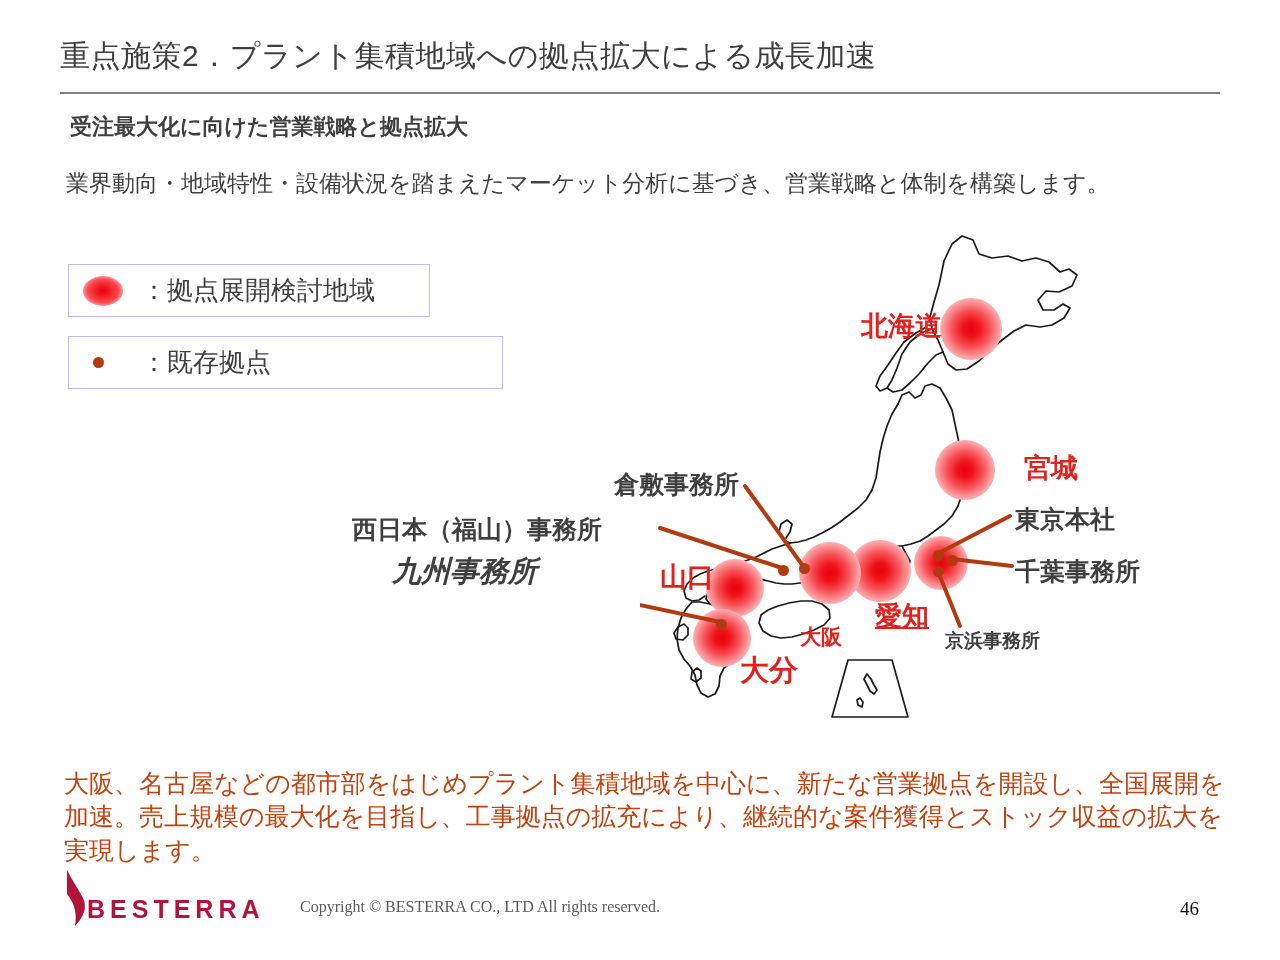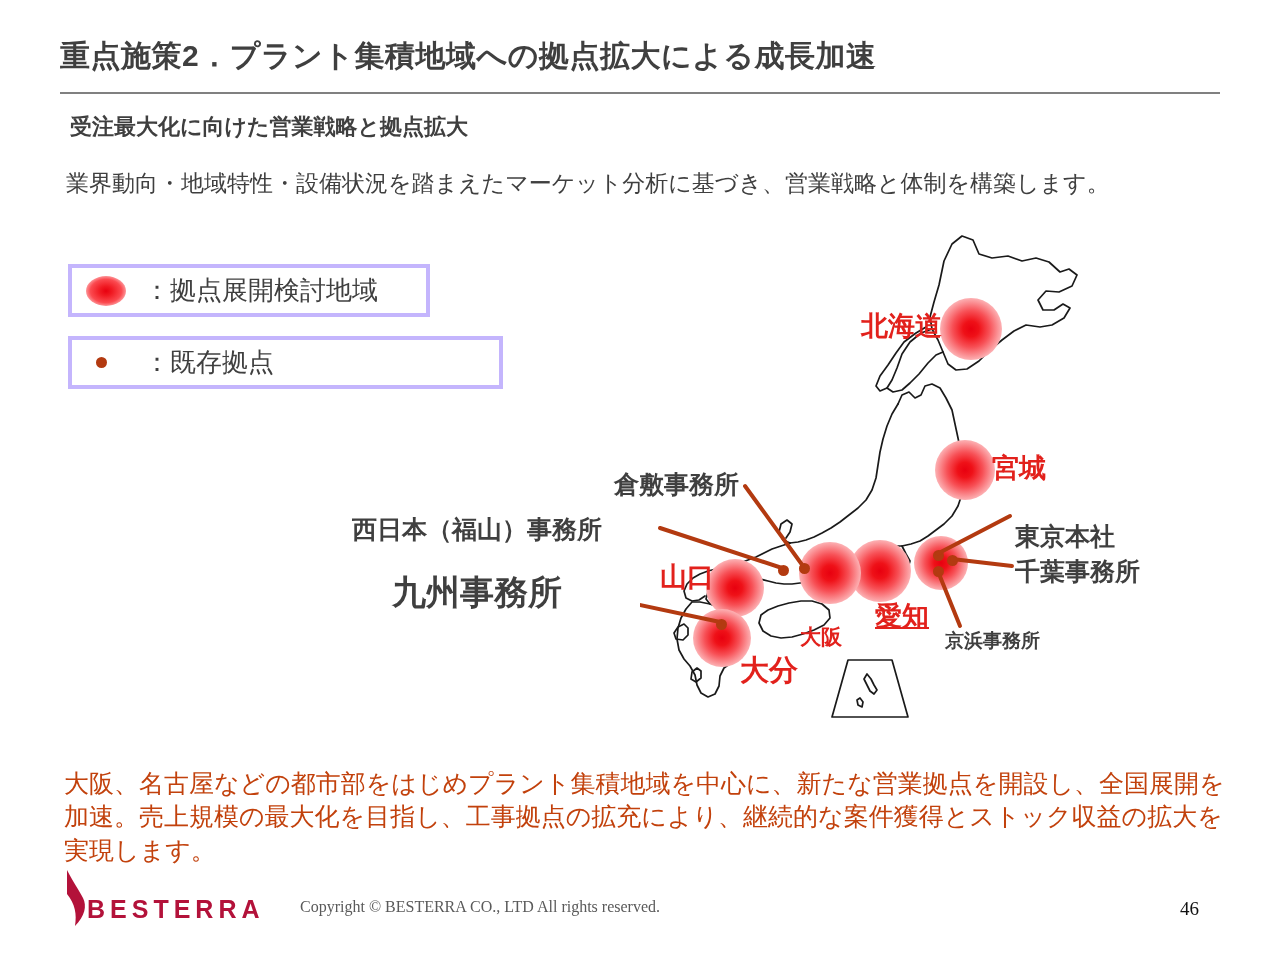--- a/index.html
+++ b/index.html
@@ -8,21 +8,21 @@
     background:#ffffff;
     font-family:"Liberation Sans","DejaVu Sans",sans-serif;
     overflow:hidden;
     position:relative;
   }
   .slide{position:absolute;inset:0;}
 
   
   .slide-title{
     position:absolute;left:60px;top:36px;
-    font-size:30px;font-weight:bold;color:#3f3f3f;
+    font-size:30px;font-weight:normal;color:#3f3f3f;
     letter-spacing:.5px;white-space:nowrap;
   }
   .title-rule{
     position:absolute;left:60px;top:92px;width:1160px;height:2px;
     background:#808080;
   }
 
   
   .sub-title{
     position:absolute;left:70px;top:112px;
@@ -31,21 +31,21 @@
   }
   .lead{
     position:absolute;left:66px;top:168px;width:1160px;
     font-size:23px;line-height:1.32;color:#3f3f3f;
   }
 
   
   .legend{position:absolute;left:68px;}
   .legend-box{
     box-sizing:border-box;
-    border:4px solid #c4b5fd;
+    border:1px solid #c4b5fd;
     background:#ffffff;
     display:flex;align-items:center;
     padding:0 14px;
   }
   #legend-1{top:264px;width:362px;height:53px;}
   #legend-2{top:336px;width:435px;height:53px;}
   .legend-swatch-wrap{width:58px;display:flex;justify-content:flex-start;align-items:center;}
   .blob-sm{
     width:40px;height:30px;border-radius:50%;
     background:radial-gradient(ellipse at 50% 50%, #e8000f 0%, #f01a22 22%, #fb4a50 55%, #ffd9da 85%, rgba(255,255,255,0) 100%);
@@ -197,30 +197,30 @@
         <line x1="105" y1="258" x2="163" y2="338"></line>
         <line x1="20" y1="300" x2="142" y2="340"></line>
         <line x1="-80" y1="360" x2="80" y2="394"></line>
         <line x1="370" y1="288" x2="297" y2="326"></line>
         <line x1="372" y1="338" x2="312" y2="331"></line>
         <line x1="320" y1="398" x2="297" y2="341"></line>
       </g>
     </svg>
 
     <span class="map-label lbl-red" style="left:205px;top:80px;font-size:27px;margin-left:16px;">北海道</span>
-    <span class="map-label lbl-red" style="left:352px;top:222px;font-size:27px;">宮城</span>
+    <span class="map-label lbl-red" style="left:352px;top:222px;font-size:27px;padding-left:32px;">宮城</span>
     <span class="map-label lbl-red" style="left:235px;top:370px;font-size:27px;text-decoration:underline;">愛知</span>
     <span class="map-label lbl-red" style="left:160px;top:395px;font-size:21px;">大阪</span>
     <span class="map-label lbl-red" style="left:20px;top:331px;font-size:27px;">山口</span>
     <span class="map-label lbl-red" style="left:100px;top:423px;font-size:29px;">大分</span>
 
     <span class="map-label lbl-dark" style="left:-26px;top:240px;font-size:25px;">倉敷事務所</span>
     <span class="map-label lbl-dark" style="left:-288px;top:285px;font-size:25px;">西日本（福山）事務所</span>
-    <span class="map-label lbl-dark" style="left:-248px;top:342px;font-size:34px;">九州事務所</span>
-    <span class="map-label lbl-dark" style="left:375px;top:292px;font-size:25px;">東京本社</span>
+    <span class="map-label lbl-dark" style="left:-248px;top:324px;font-size:29px;font-style:italic;">九州事務所</span>
+    <span class="map-label lbl-dark" style="left:375px;top:275px;font-size:25px;">東京本社</span>
     <span class="map-label lbl-dark" style="left:375px;top:327px;font-size:25px;">千葉事務所</span>
     <span class="map-label lbl-dark" style="left:305px;top:400px;font-size:19px;">京浜事務所</span>
   </div>
 
   <div class="closing">大阪、名古屋などの都市部をはじめプラント集積地域を中心に、新たな営業拠点を開設し、全国展開を加速。売上規模の最大化を目指し、工事拠点の拡充により、継続的な案件獲得とストック収益の拡大を実現します。</div>
 
   <svg class="footer-logo" viewBox="0 0 240 62">
     <path d="M12,2 C18,14 24,22 28,30 C32,38 30,48 20,58 C22,46 20,36 12,26 Z" fill="#b3123a"></path>
     <g fill="#b3123a" font-family="Liberation Sans, sans-serif" font-size="25" font-weight="bold" letter-spacing="5">
       <text x="32" y="50">BESTERRA</text>

